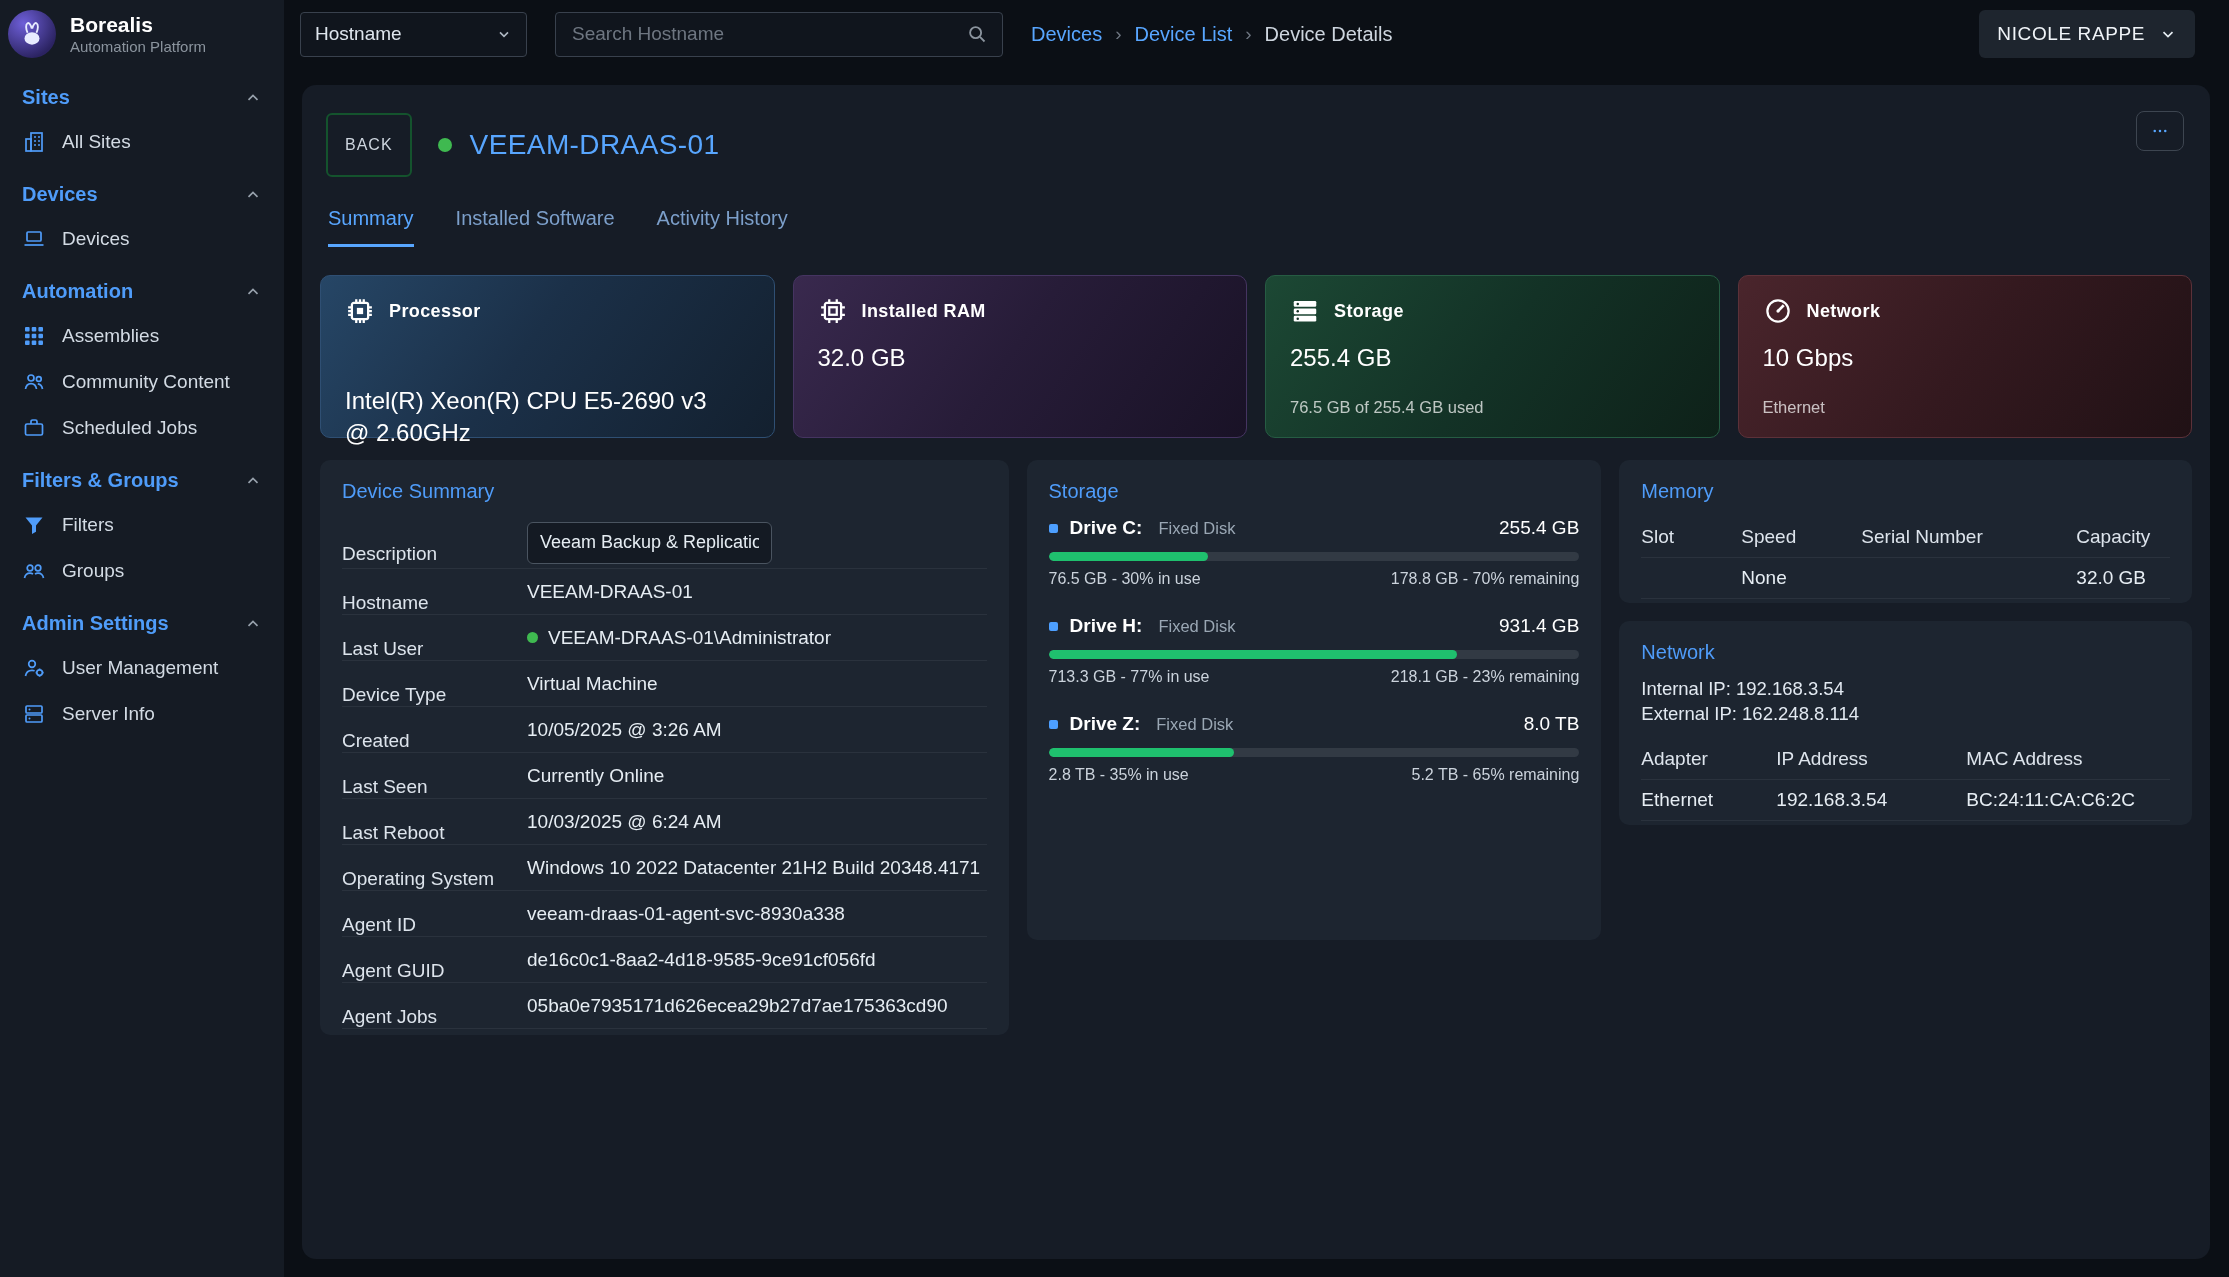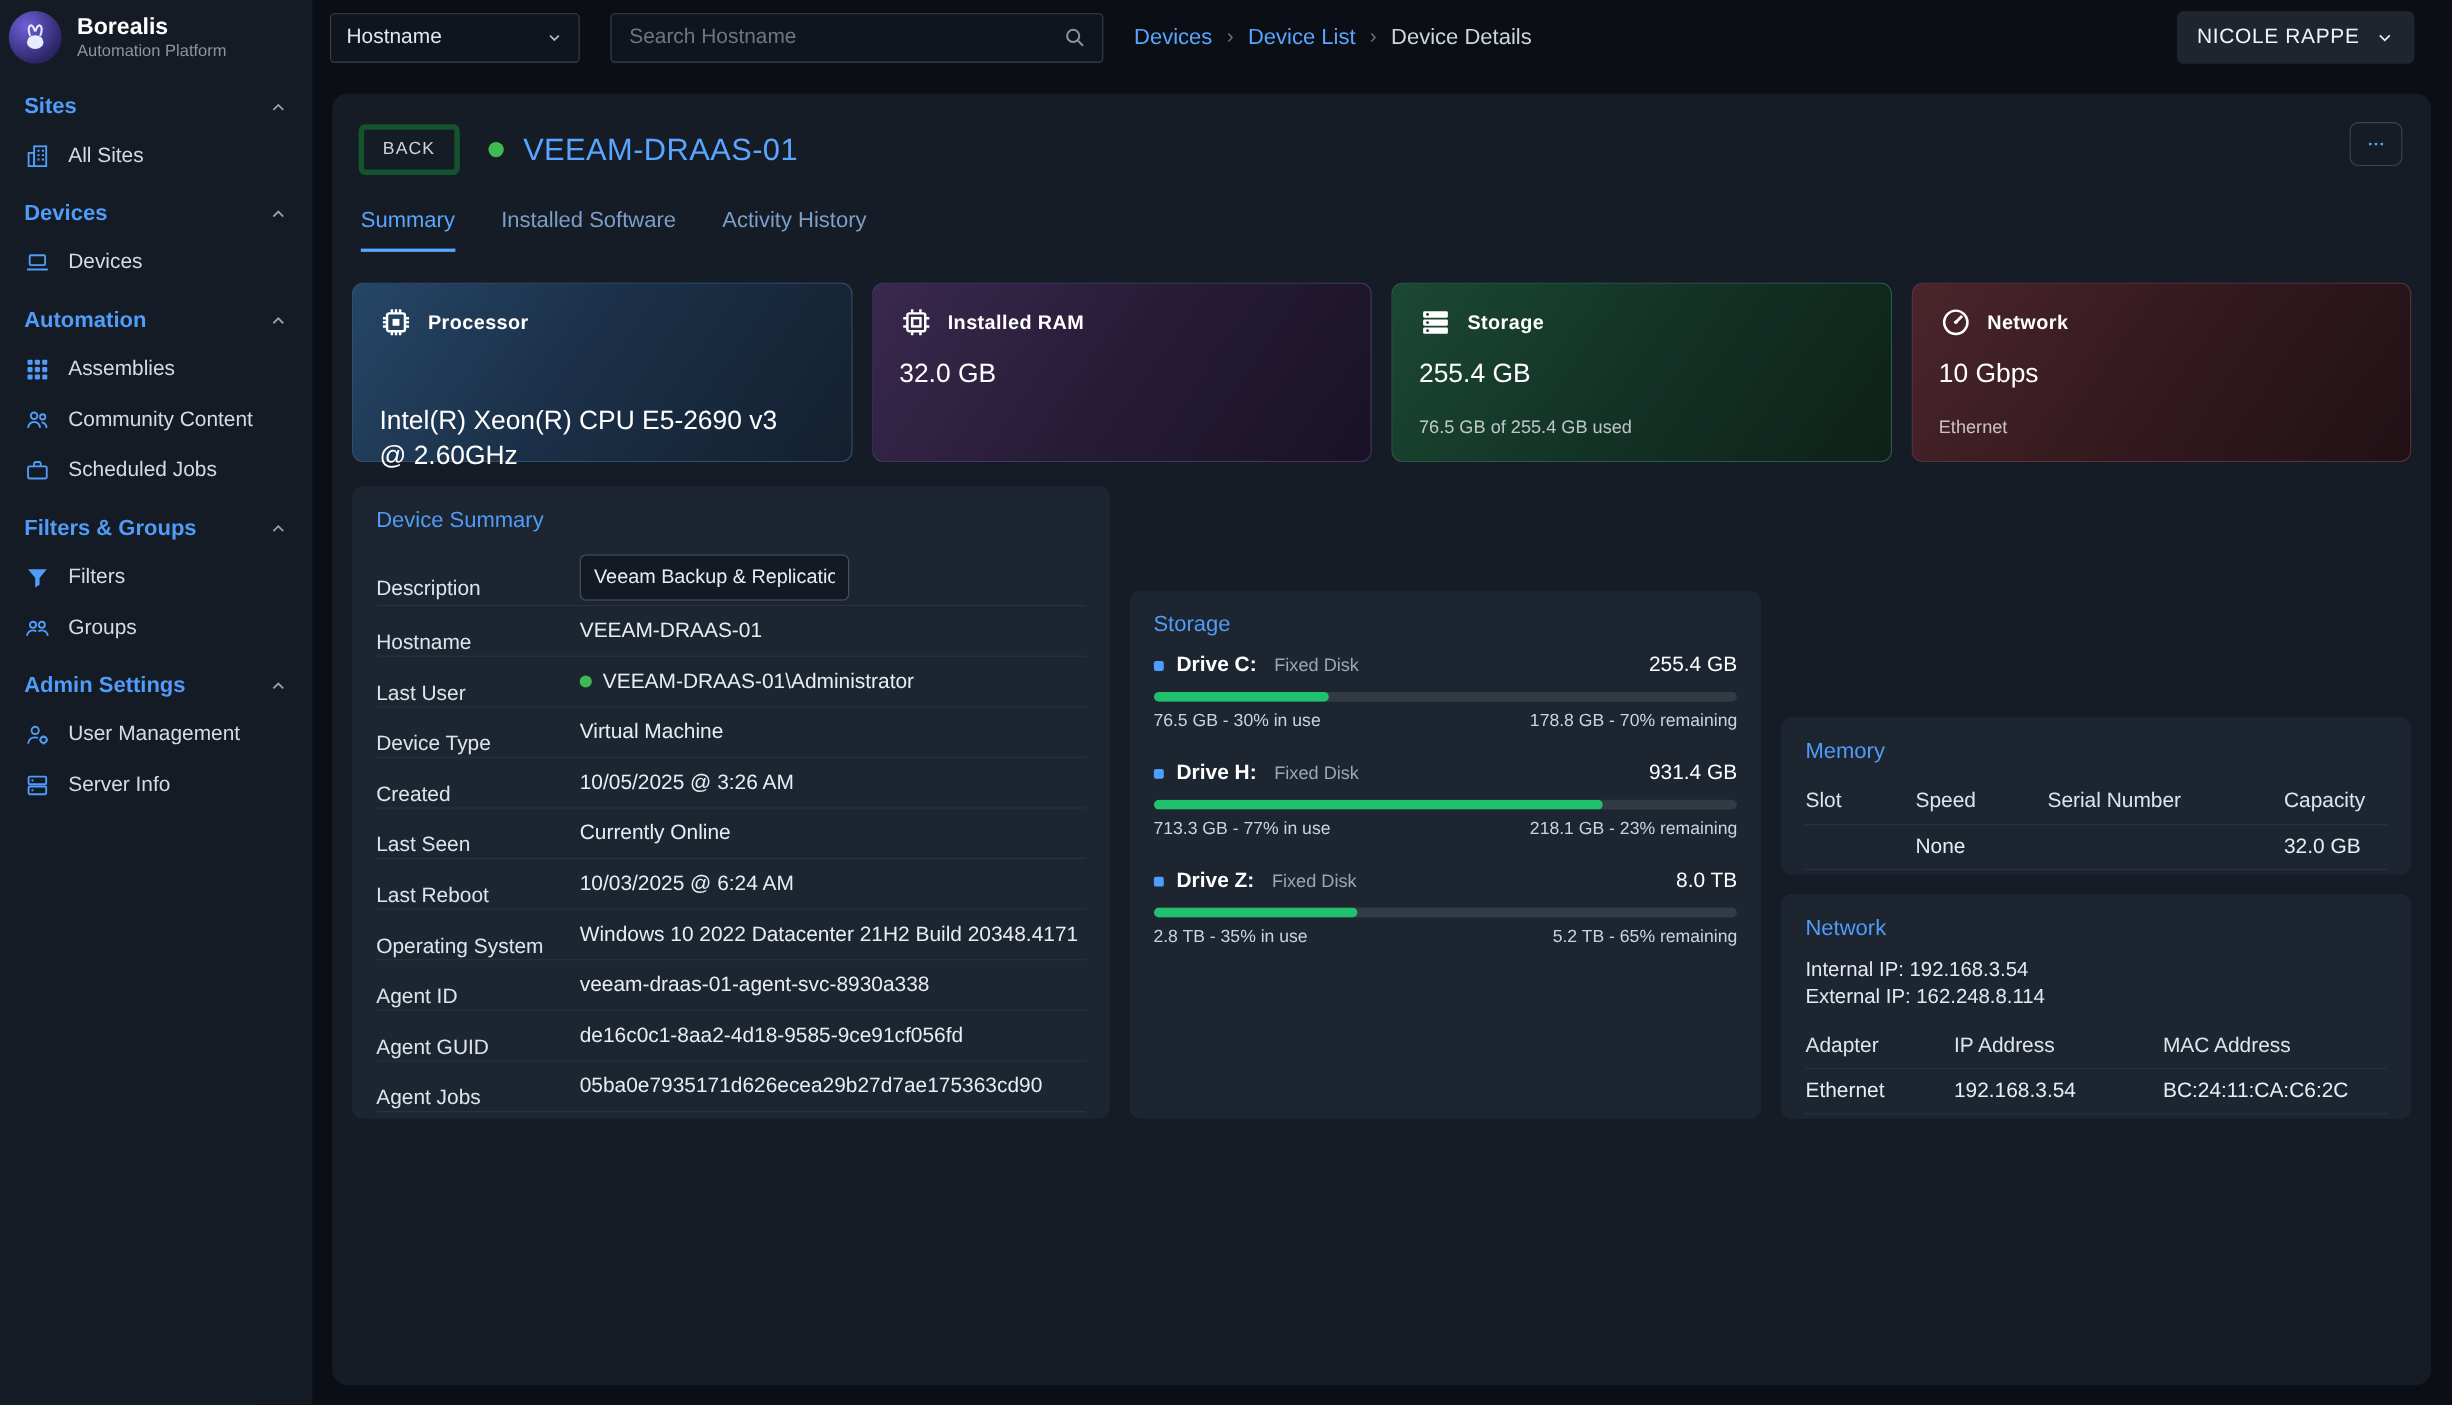--- a/index.html
+++ b/index.html
@@ -25,39 +25,39 @@
   .search input::placeholder{color:#6e7681;}
   .breadcrumbs{display:flex;align-items:center;gap:13px;font-size:20px;}
   .crumb-link{color:#58a6ff;cursor:pointer;}
   .crumb-sep{color:#6e7681;font-size:19px;}
   .crumb-sep::before{content:"\203A";}
   .crumb-current{color:#cdd5de;}
   .user-chip{margin-left:auto;background:#1e252e;border-radius:6px;height:48px;display:flex;align-items:center;gap:14px;padding:0 18px;font-size:19px;letter-spacing:.6px;color:#f0f4f8;cursor:pointer;}
   
   .main-panel{position:absolute;left:302px;top:85px;width:1908px;height:1174px;background:#161c26;border-radius:14px;padding:22px 18px;box-sizing:border-box;overflow:hidden;}
   .panel-header{display:flex;align-items:center;gap:18px;padding:6px 6px 0;position:relative;}
-  .back-btn{border:5px solid #14532d;color:#cdd5de;background:transparent;border-radius:6px;padding:9px 17px;font-size:16px;letter-spacing:1px;font-family:inherit;cursor:pointer;}
+  .back-btn{border:2px solid #14532d;color:#cdd5de;background:transparent;border-radius:6px;padding:21px 17px;font-size:16px;letter-spacing:1px;font-family:inherit;cursor:pointer;}
   .online-dot{width:14px;height:14px;border-radius:50%;background:#3fb950;margin-left:8px;flex:none;}
   .device-title{font-size:28px;color:#58a6ff;font-weight:500;letter-spacing:.4px;}
   .more-btn{position:absolute;right:8px;top:4px;width:46px;height:38px;border:1px solid #3d4550;border-radius:8px;background:transparent;display:flex;align-items:center;justify-content:center;cursor:pointer;}
   .tabs{display:flex;gap:42px;padding:30px 8px 0;margin-bottom:28px;}
   .tab{font-size:20px;padding-bottom:14px;color:#7c9fca;cursor:pointer;}
   .tab.active{color:#58a6ff;border-bottom:3px solid #58a6ff;}
   
   .stat-row{display:flex;gap:18px;margin-bottom:22px;}
   .stat-card{flex:1;height:163px;border-radius:10px;border:1px solid transparent;padding:20px 24px;box-sizing:border-box;display:flex;flex-direction:column;}
   .grad-blue{background:linear-gradient(125deg,#264666 0%,#1b3048 45%,#13202f 100%);border-color:#2f4f73;gap:43px;}
   .grad-purple{background:linear-gradient(125deg,#39294e 0%,#271c38 48%,#191226 100%);border-color:#453461;}
   .grad-green{background:linear-gradient(125deg,#1c4834 0%,#133226 50%,#0e2119 100%);border-color:#265c43;}
   .grad-red{background:linear-gradient(125deg,#4a252c 0%,#34191f 50%,#201115 100%);border-color:#5c3139;}
   .stat-head{display:flex;align-items:center;gap:14px;font-size:18px;font-weight:bold;letter-spacing:.4px;color:#ffffff;}
   .stat-value{margin-top:16px;font-size:24px;line-height:1.32;color:#ffffff;max-width:96%;}
   .stat-footer{margin-top:auto;font-size:16.5px;color:rgba(255,255,255,.72);min-height:19px;}
   
-  .content-grid{display:flex;gap:18px;align-items:flex-end;}
+  .content-grid{display:flex;gap:18px;align-items:flex-start;}
   .card{background:#1d2530;border-radius:10px;box-sizing:border-box;}
   .card-title{color:#4f9cf9;font-size:20px;margin-bottom:14px;}
   .ds-card{width:690px;padding:20px 22px 6px;}
   .ds-row{display:flex;align-items:center;min-height:51px;border-bottom:1px solid #2a323d;}
   .ds-row.slim{min-height:36px;}
   .ds-label{width:185px;flex:none;color:#dde4ec;font-size:19px;margin-top:23px;}
   .ds-value{color:#e6edf3;font-size:19px;display:flex;align-items:center;gap:10px;}
   .mini-dot{width:11px;height:11px;border-radius:50%;background:#3fb950;flex:none;}
   .desc-input{width:245px;height:42px;background:#141a23;border:1px solid #4a5460;border-radius:6px;color:#e6edf3;font-size:18px;padding:0 12px;box-sizing:border-box;font-family:inherit;outline:none;}
   .storage-card{width:576px;min-height:480px;padding:20px 22px;}

